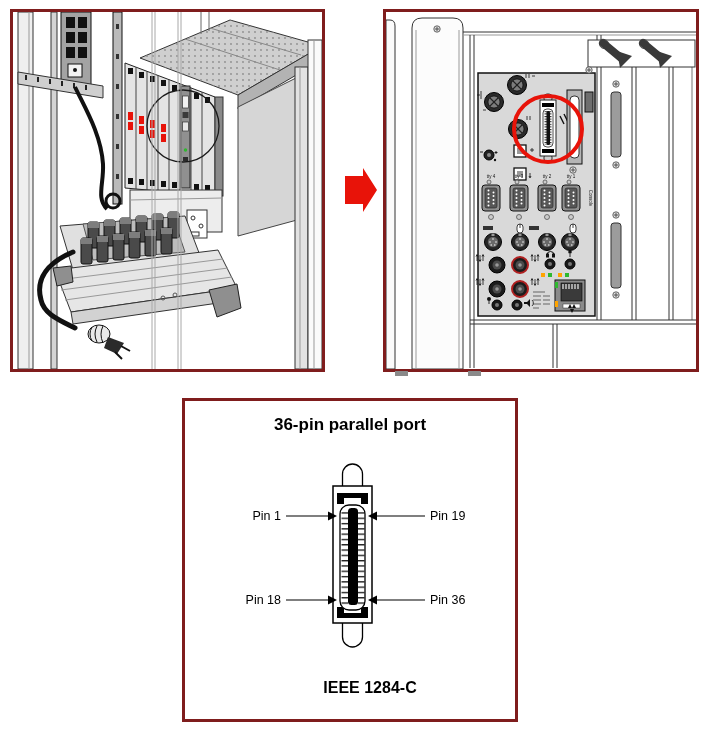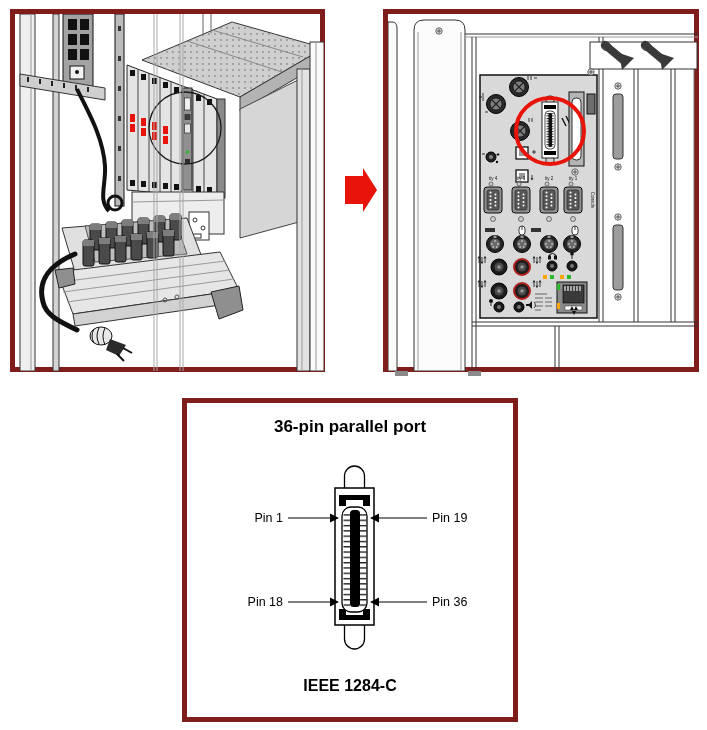--- a/index.html
+++ b/index.html
@@ -1,29 +1,29 @@
 <!DOCTYPE html>
 <html><head>
 <meta charset="utf-8">
 <style>
   html,body{margin:0;padding:0;background:#fff;}
   body{position:relative;width:707px;height:730px;overflow:hidden;
        font-family:"Liberation Sans",sans-serif;color:#000;}
-  .figure-box{position:absolute;border:5px solid #7f1d1d;background:#fff;box-sizing:border-box;}
+  .figure-box{position:absolute;border:3px solid #7f1d1d;background:#fff;box-sizing:border-box;}
   #left-box{left:10px;top:9px;width:315px;height:363px;}
   #right-box{left:383px;top:9px;width:316px;height:363px;}
   #bottom-box{left:182px;top:398px;width:336px;height:324px;}
   #red-arrow{position:absolute;left:344px;top:167px;width:34px;height:46px;}
   .foot{position:absolute;top:371px;width:13px;height:5px;background:#8a8a8a;}
   #foot1{left:395px;} #foot2{left:468px;}
   .fig-svg{position:absolute;left:0;top:0;}
   #pp-title{position:absolute;top:14px;left:0;width:100%;text-align:center;
             font-size:17px;font-weight:bold;letter-spacing:0px;}
   #pp-standard{position:absolute;bottom:22px;left:0;width:100%;text-align:center;
-            font-size:16px;font-weight:bold;}
+            font-size:16px;font-weight:bold;padding-left:20px;}
   svg text{font-family:"Liberation Sans",sans-serif;}
   .pinlbl{font-size:12.5px;fill:#000;}
   .ttylbl{font-size:4.5px;fill:#111;}
 </style>
 </head>
 <body>
 
 <div id="left-box" class="figure-box">
 <svg class="fig-svg" width="309" height="357" viewBox="0 0 309 357">
   <defs>

